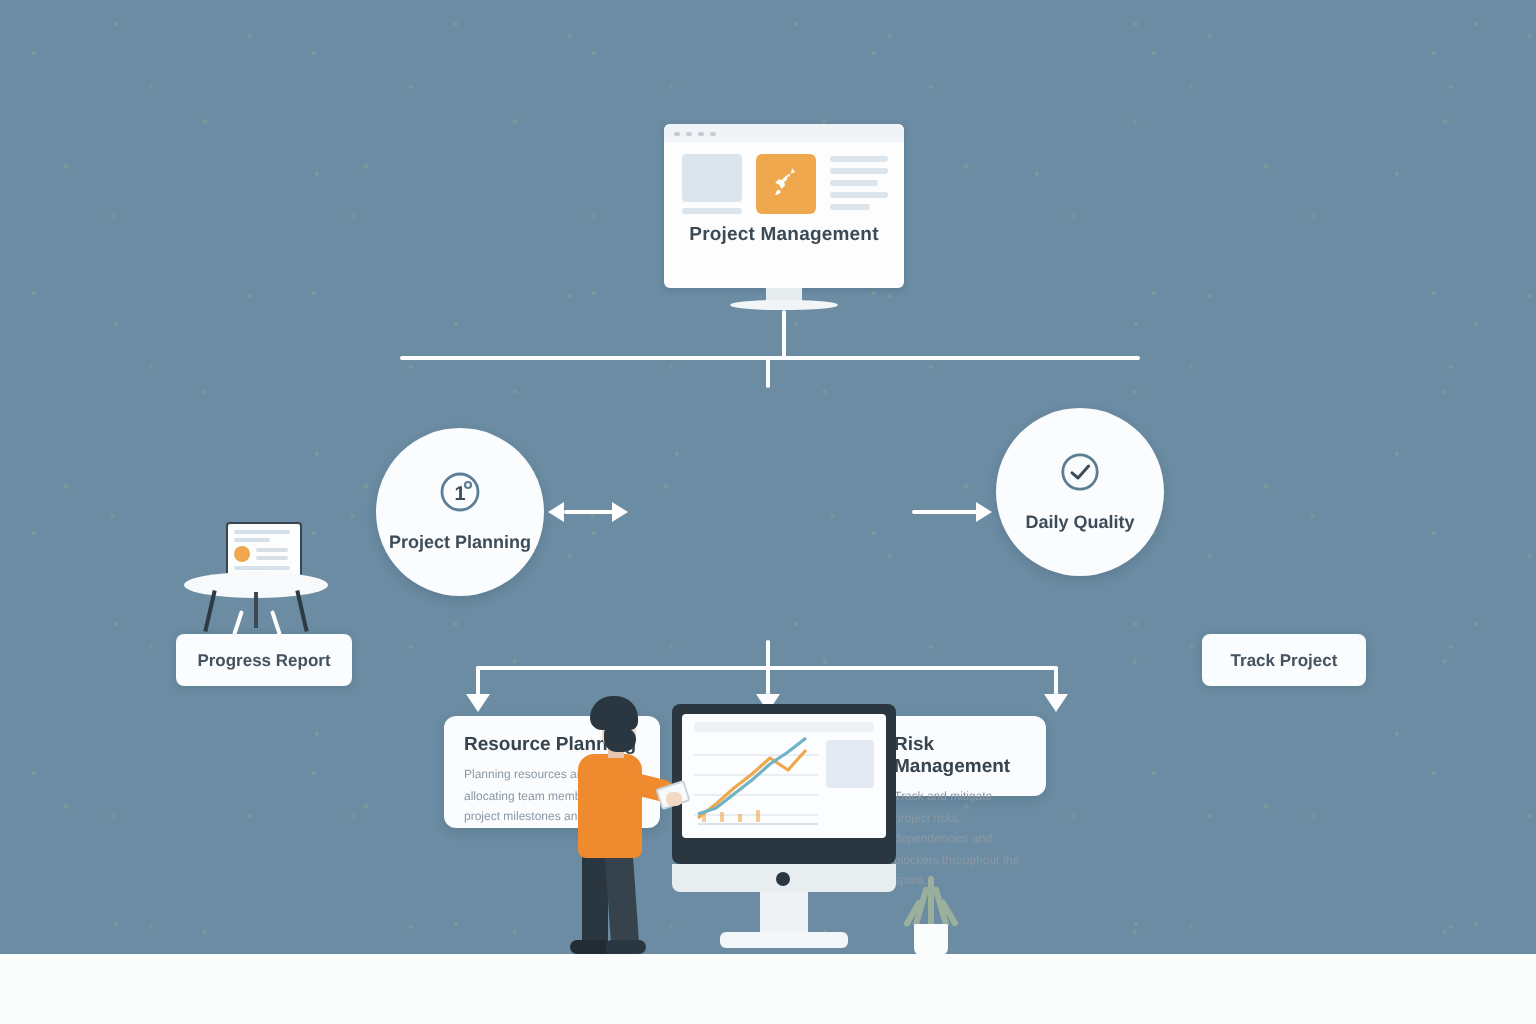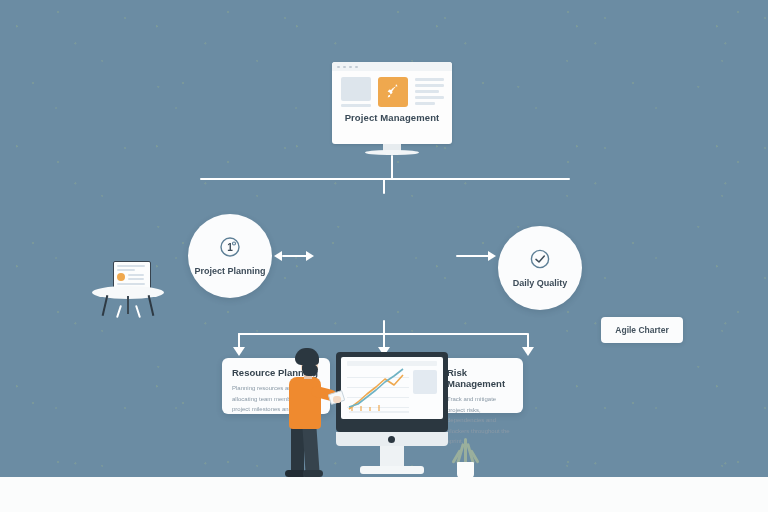--- a/index.html
+++ b/index.html
@@ -72,21 +72,21 @@
   .circle{
     position:absolute;border-radius:50%;background:#fbfcfd;
     box-shadow:0 2px 6px rgba(30,50,70,.16);
     display:flex;flex-direction:column;align-items:center;justify-content:center;
   }
   .circle .c-icon{margin-bottom:5px;}
   .circle .c-label{font-size:9px;font-weight:700;color:#3d4c59;text-align:center;line-height:1.1;}
   #circle-left{left:188px;top:214px;width:84px;height:84px;}
   #circle-center{left:320px;top:192px;width:128px;height:128px;}
   #circle-center .c-label{font-size:11px;}
-  #circle-right{left:498px;top:226px;width:84px;height:84px;}
+  #circle-right{left:498px;top:204px;width:84px;height:84px;}
 
   
   .tag{
     position:absolute;background:#fbfcfd;border-radius:4px;
     box-shadow:0 1px 4px rgba(30,50,70,.16);
     display:flex;align-items:center;justify-content:center;
     font-size:8.5px;font-weight:600;color:#44535f;text-align:center;padding:0 5px;
   }
   #tag-left{left:88px;top:317px;width:78px;height:26px;}
   #tag-right{left:601px;top:317px;width:72px;height:26px;}
@@ -104,21 +104,21 @@
   #st-orange{position:absolute;left:3px;top:11px;width:8px;height:8px;border-radius:50%;background:#efa84e;}
 
   
   .card{
     position:absolute;background:#fbfcfd;border-radius:6px;
     box-shadow:0 2px 6px rgba(30,50,70,.16);padding:9px 10px;box-sizing:border-box;
   }
   .card-title{font-size:9.5px;font-weight:700;color:#36444f;margin-bottom:5px;}
   .card-body{font-size:6px;line-height:1.75;color:#8a99a6;}
   #card-left{left:222px;top:358px;width:108px;height:56px;}
-  #card-right{left:437px;top:358px;width:86px;height:55px;}
+  #card-right{left:437px;top:358px;width:86px;height:40px;}
 
   
   #desk-monitor{position:absolute;left:336px;top:352px;width:112px;height:125px;}
   #dm-frame{position:absolute;left:0;top:0;width:112px;height:80px;
     background:#2b3740;border-radius:4px;}
   #dm-screen{position:absolute;left:5px;top:5px;width:102px;height:62px;
     background:#fcfdfe;border-radius:2px;overflow:hidden;}
   #dm-chin{position:absolute;left:0;top:80px;width:112px;height:14px;
     background:#e8edf0;border-radius:0 0 4px 4px;}
   #dm-dot{position:absolute;left:52px;top:84px;width:7px;height:7px;border-radius:50%;background:#2b3740;}
@@ -221,22 +221,25 @@
     <span class="c-label">Daily Quality</span>
   </div>
 
   <div class="hline" style="left:282px;top:255px;width:30px;"></div>
   <div class="arrow-l" style="left:274px;top:251px;"></div>
   <div class="arrow-r" style="left:306px;top:251px;"></div>
 
   <div class="hline" style="left:456px;top:255px;width:36px;"></div>
   <div class="arrow-r" style="left:488px;top:251px;"></div>
 
+  <div class="tag" id="tag-left">
+    <span>Progress Report</span>
+  </div>
   <div class="tag" id="tag-right">
-    <span>Agile Charter</span>
+    <span>Track Project</span>
   </div>
 
   <div id="side-table">
     <div id="st-screen">
       <div id="st-orange"></div>
       <div class="st-l" style="left:3px;top:3px;width:28px;"></div>
       <div class="st-l" style="left:3px;top:7px;width:18px;"></div>
       <div class="st-l" style="left:14px;top:12px;width:16px;"></div>
       <div class="st-l" style="left:14px;top:16px;width:16px;"></div>
       <div class="st-l" style="left:3px;top:21px;width:28px;"></div>

